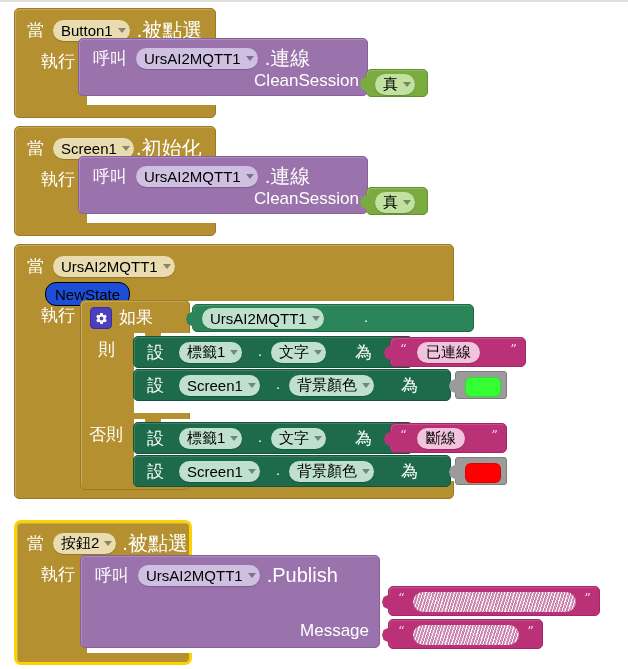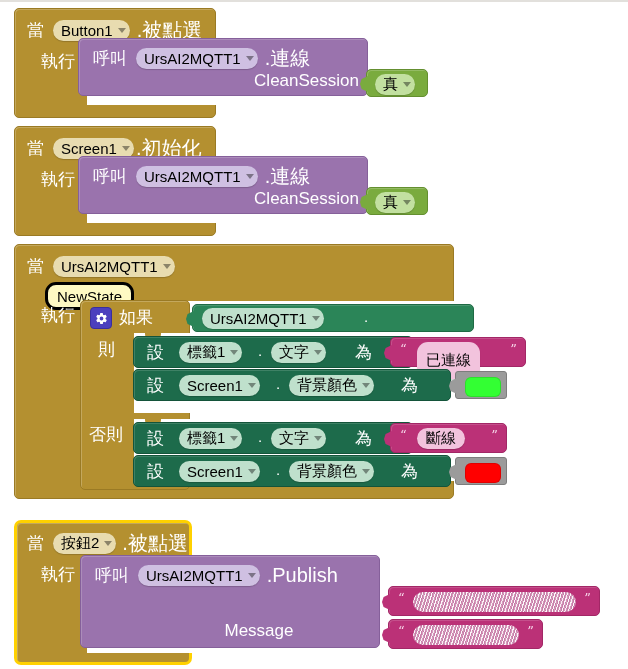--- a/index.html
+++ b/index.html
@@ -159,22 +159,22 @@
     border: 1px solid rgba(0,0,0,0.12);
   }
 
   
   .arg {
     display: inline-flex;
     align-items: center;
     height: 22px;
     padding: 0 9px;
     border-radius: 11px;
-    background: #fef9c3;
-    border: 3px solid #000000;
+    background: #1d4ed8;
+    border: 1px solid #000000;
     color: #000000;
     font-size: 15px;
     white-space: nowrap;
   }
 
   
   .plug {
     position: absolute;
     left: -7px;
     width: 8px; height: 16px;
@@ -359,21 +359,21 @@
     <span class="dotlbl" style="position:absolute; left:124px; top:5px; font-size:15px;">.</span>
     <span class="pill green" style="position:absolute; left:137px; top:5px;">
       <span>文字</span>
       <span class="caret"></span>
     </span>
     <span class="kw" style="position:absolute; left:221px; top:7px;">為</span>
   </div>
   <div class="blk text" style="left:390px; top:337px; width:136px; height:30px;">
     <div class="plug" style="top:7px; background:#bb3177;"></div>
     <span class="quote" style="position:absolute; left:9px; top:5px;">“</span>
-    <span class="pill mag" style="position:absolute; left:26px; top:4px; padding:8px 9px;">
+    <span class="pill mag" style="position:absolute; left:26px; top:4px; padding:0 9px;">
       <span>已連線</span>
     </span>
     <span class="quote" style="position:absolute; right:8px; top:5px;">”</span>
   </div>
 
   <div class="blk setter" style="left:133px; top:369px; width:318px; height:32px;">
     <span class="kw" style="position:absolute; left:13px; top:7px;">設</span>
     <span class="pill green" style="position:absolute; left:45px; top:5px;">
       <span>Screen1</span>
       <span class="caret"></span>
@@ -448,21 +448,21 @@
 
   <div class="blk call" style="left:80px; top:555px; width:300px; height:93px;">
     <div class="row" style="position:absolute; left:14px; top:4px;">
       <span class="kw">呼叫</span>
       <span class="pill purple" style="margin-left:9px;">
         <span>UrsAI2MQTT1</span>
         <span class="caret"></span>
       </span>
       <span class="dotlbl" style="margin-left:7px;">.Publish</span>
     </div>
-    <div class="lbl-right" style="position:absolute; right:10px; top:65px; width:220px;text-align:center;">Message</div>
+    <div class="lbl-right" style="position:absolute; right:10px; top:65px; width:220px;">Message</div>
   </div>
 
   <div class="blk text" style="left:388px; top:586px; width:212px; height:30px;">
     <div class="plug" style="top:7px; background:#bb3177;"></div>
     <span class="quote" style="position:absolute; left:9px; top:5px;">“</span>
     <div class="blurfield" style="position:absolute; left:24px; top:5px; width:163px;"></div>
     <span class="quote" style="position:absolute; right:8px; top:5px;">”</span>
 
   </div>
 

